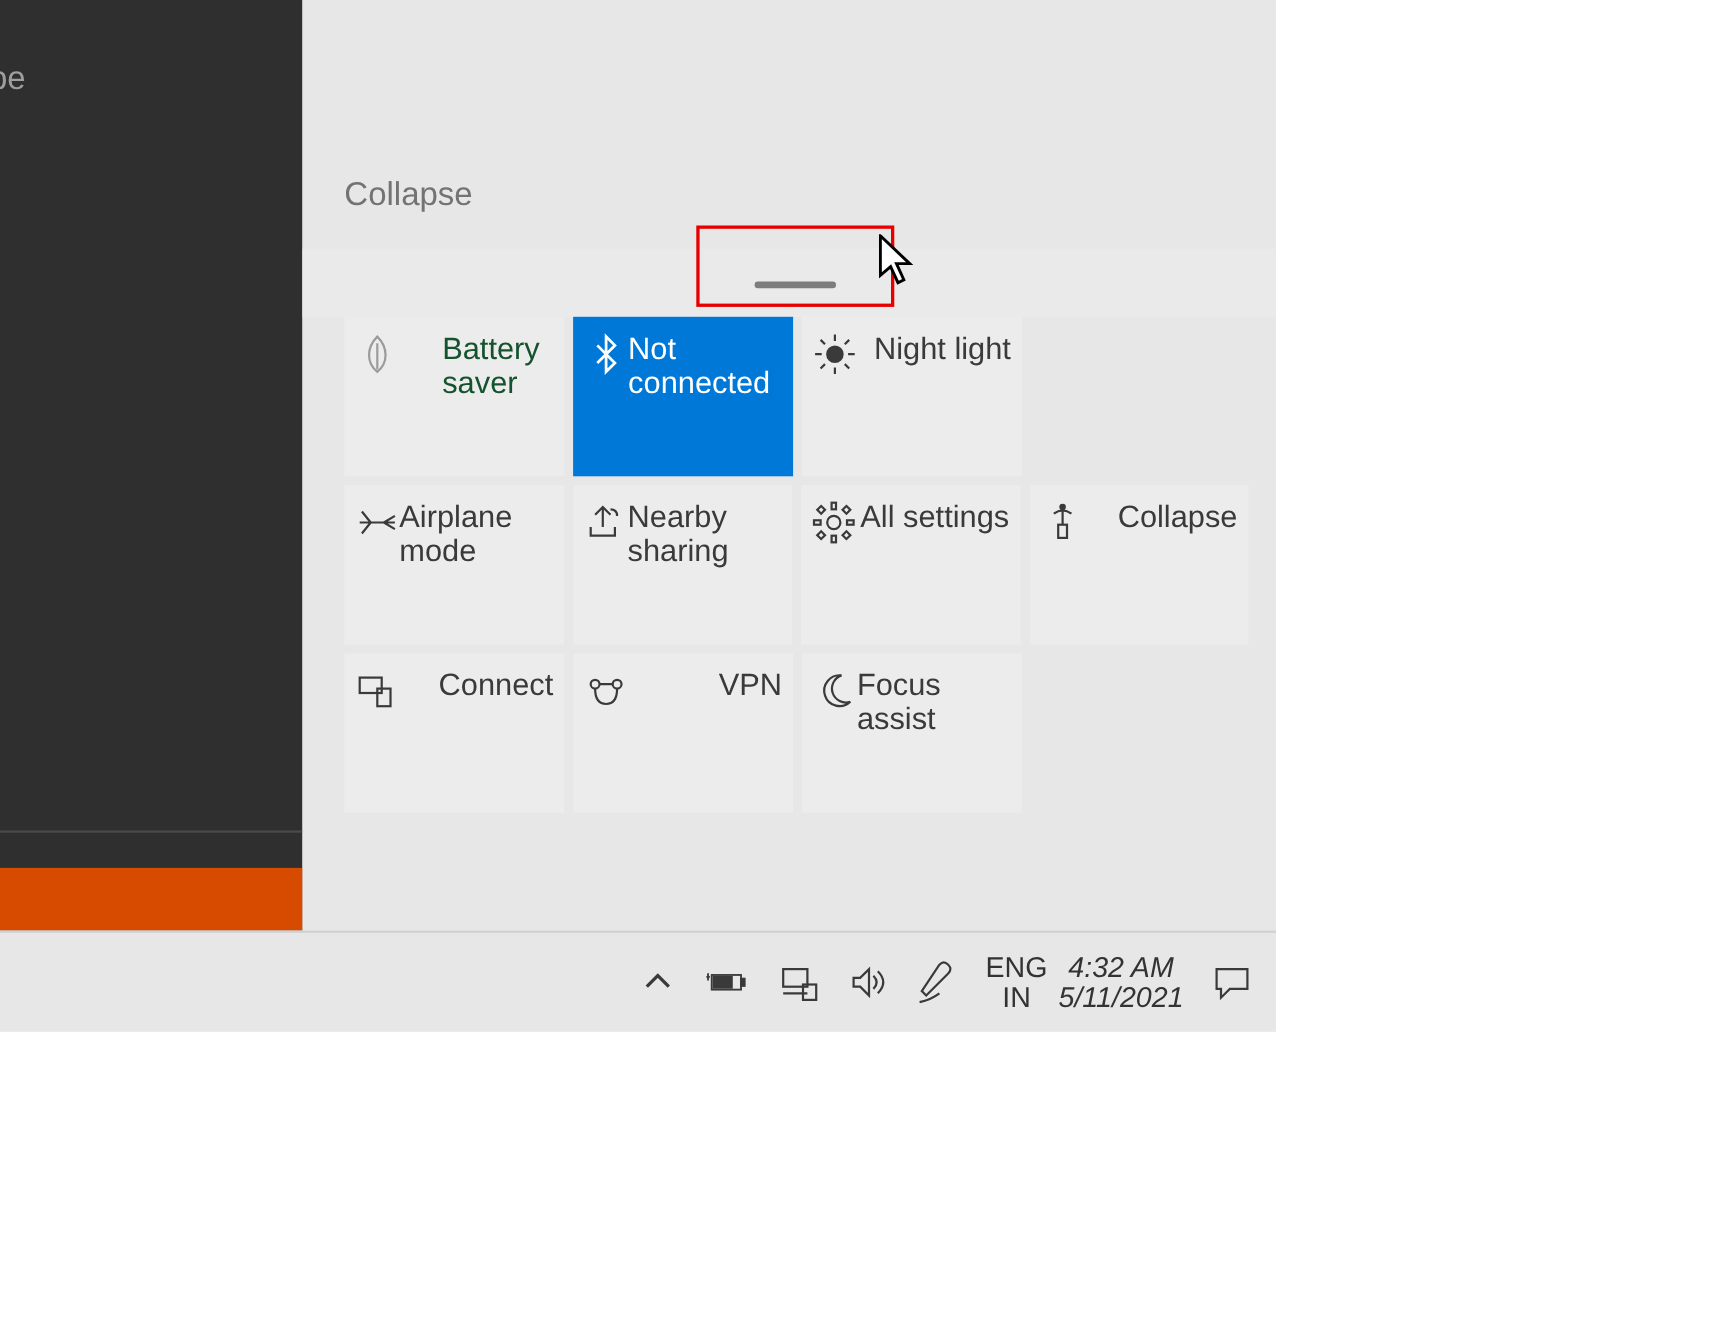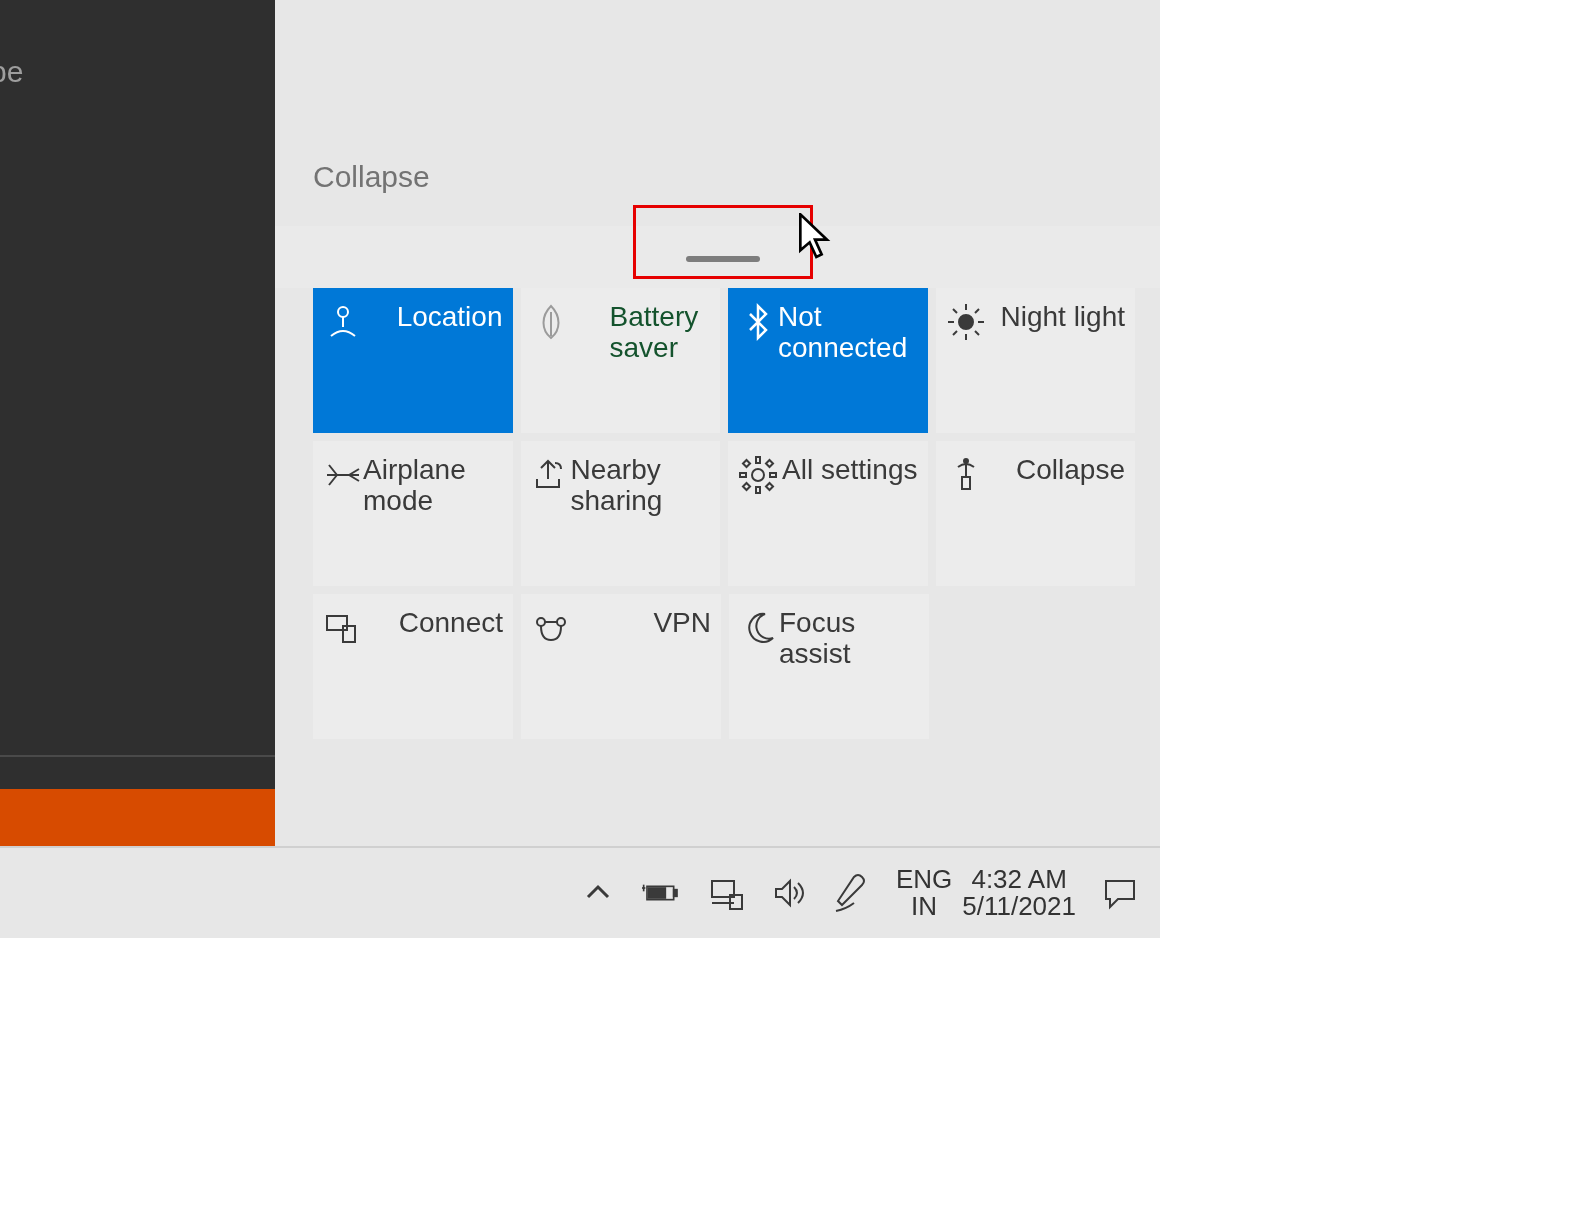--- a/index.html
+++ b/index.html
@@ -184,20 +184,21 @@
     color: #333;
     line-height: 1.05;
   }
   .clock {
     margin-left: 2px;
     margin-right: 14px;
     text-align: center;
     font-size: 26px;
     color: #333;
     line-height: 1.05;
+    font-style: italic;
   }
   .notif {
     width: 60px;
     height: 60px;
     display: flex;
     align-items: center;
     justify-content: center;
     margin-right: 10px;
   }
   .notif svg { width: 40px; height: 40px; }
@@ -225,30 +226,20 @@
 
 <div class="cursor">
   <svg viewBox="0 0 24 36">
     <polygon points="1,1 1,28 8,22 13,33 17,31 12,20 21,20" fill="#fff" stroke="#000" stroke-width="2"></polygon>
   </svg>
 </div>
 
 <div class="tiles">
 
   <div class="tile-row">
-    <div class="tile active">
-      <span class="icon">
-        <svg viewBox="0 0 40 40" fill="none" stroke="#fff" stroke-width="2">
-          <circle cx="20" cy="10" r="5"></circle>
-          <path d="M20 15 v10"></path>
-          <path d="M8 34 q12 -10 24 0"></path>
-        </svg>
-      </span>
-      <span class="label">Location</span>
-    </div>
     <div class="tile disabled">
       <span class="icon">
         <svg viewBox="0 0 40 40" fill="none" stroke="#5a5a5a" stroke-width="2">
           <path d="M20 4 C10 14 10 28 20 36 C30 28 30 14 20 4 Z"></path>
           <line x1="20" y1="10" x2="20" y2="34"></line>
         </svg>
       </span>
       <span class="label">Battery saver</span>
     </div>
     <div class="tile active">

